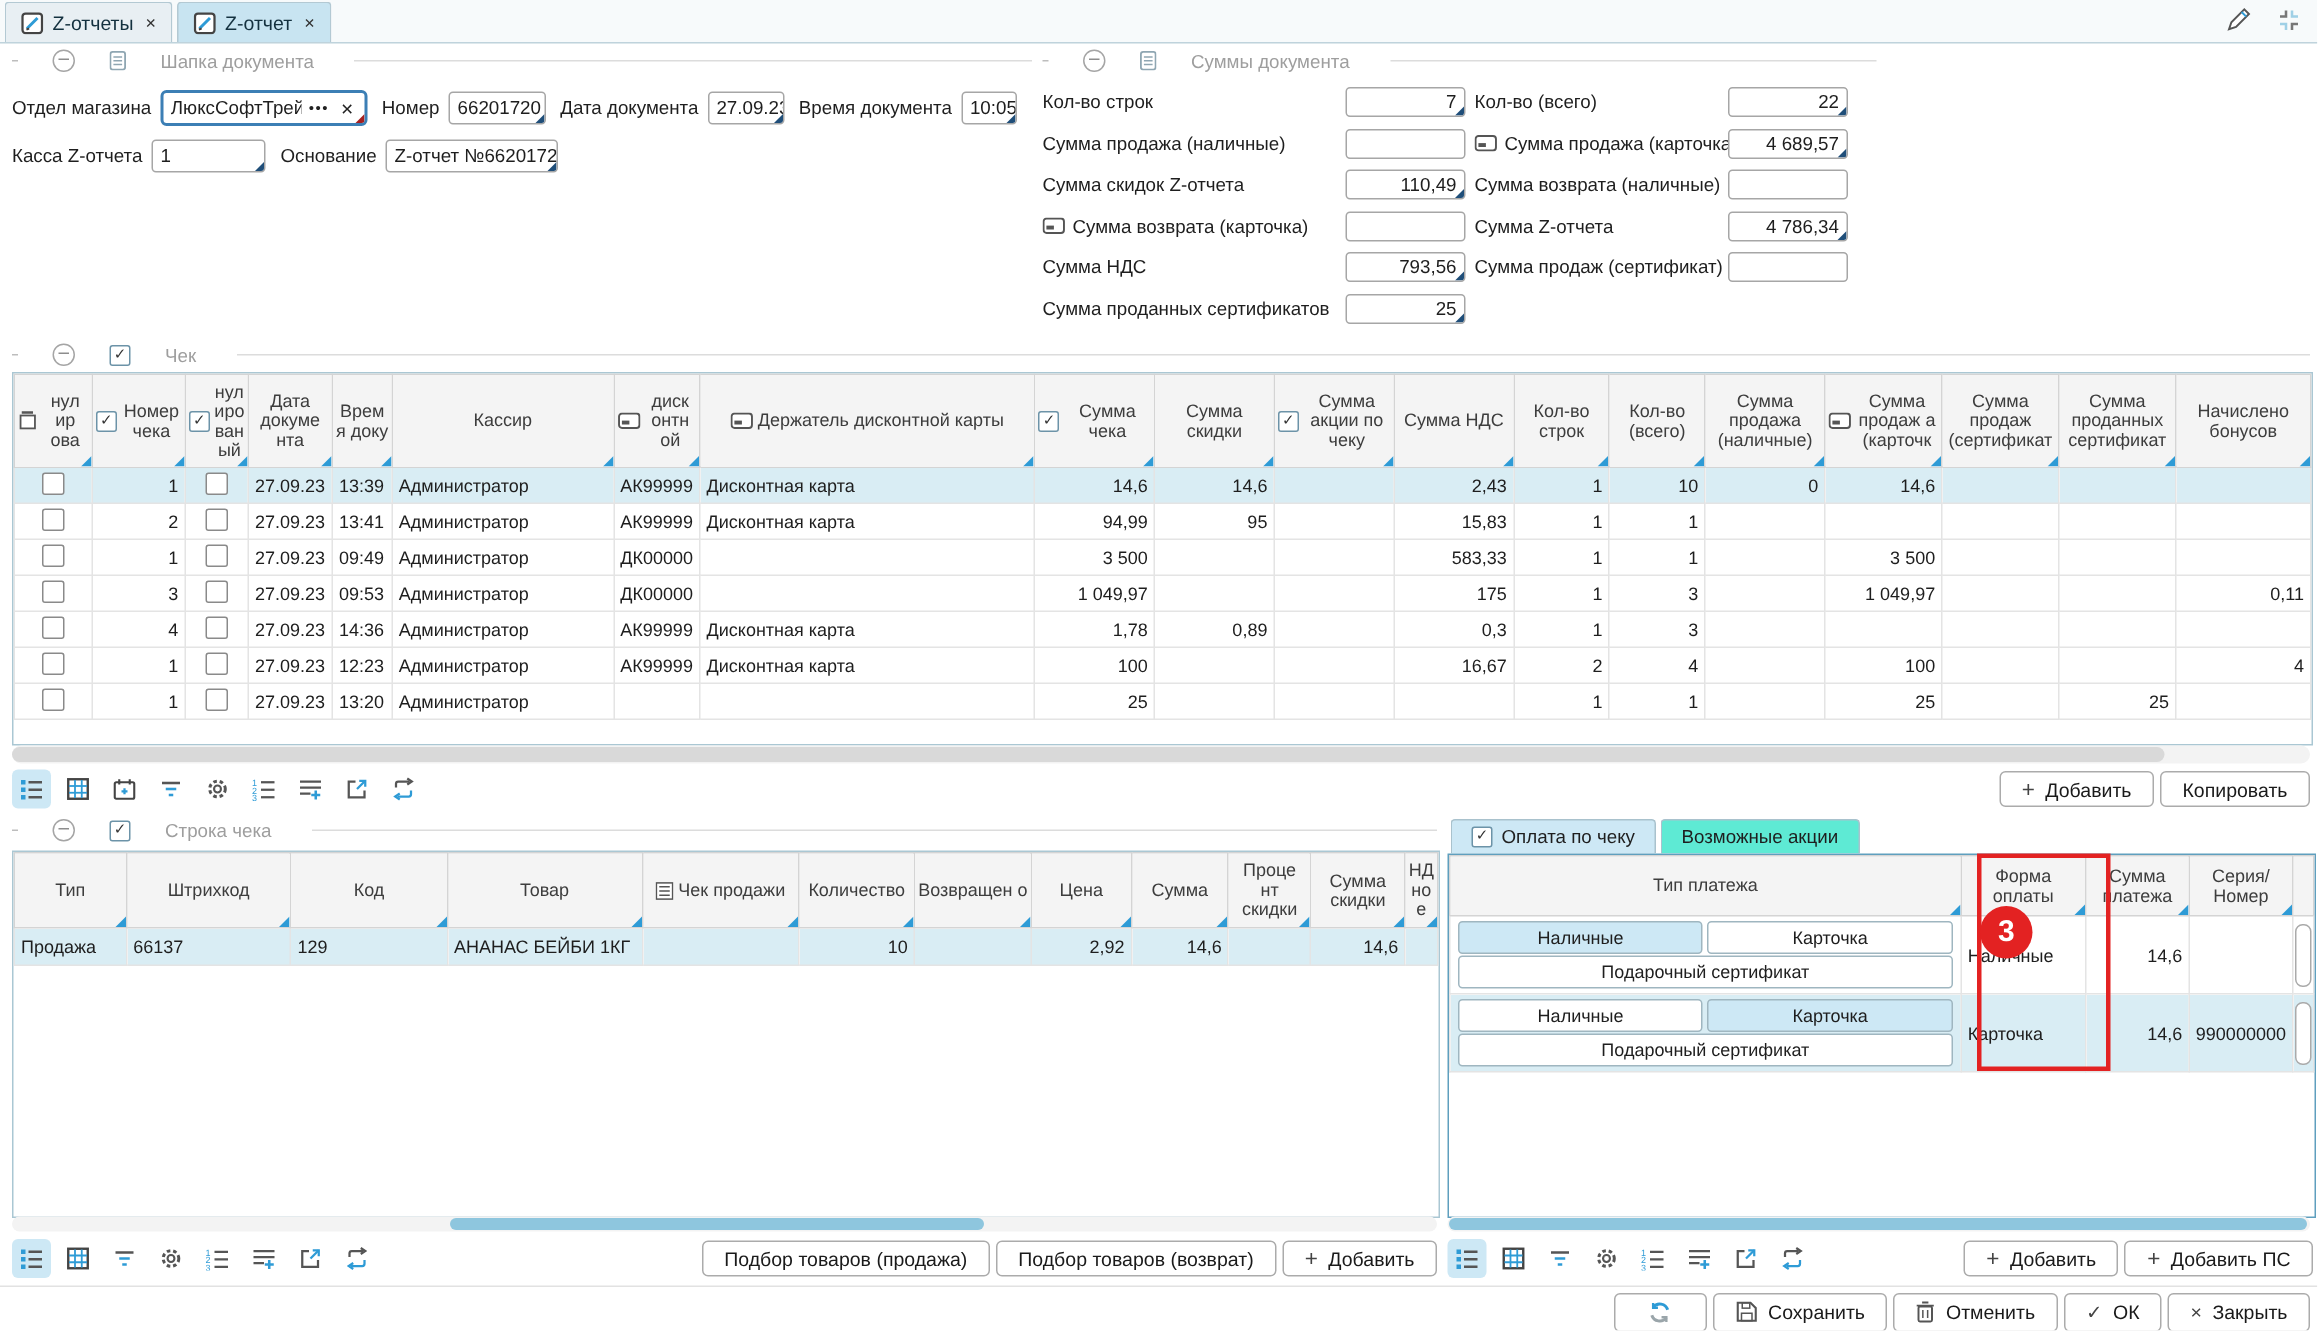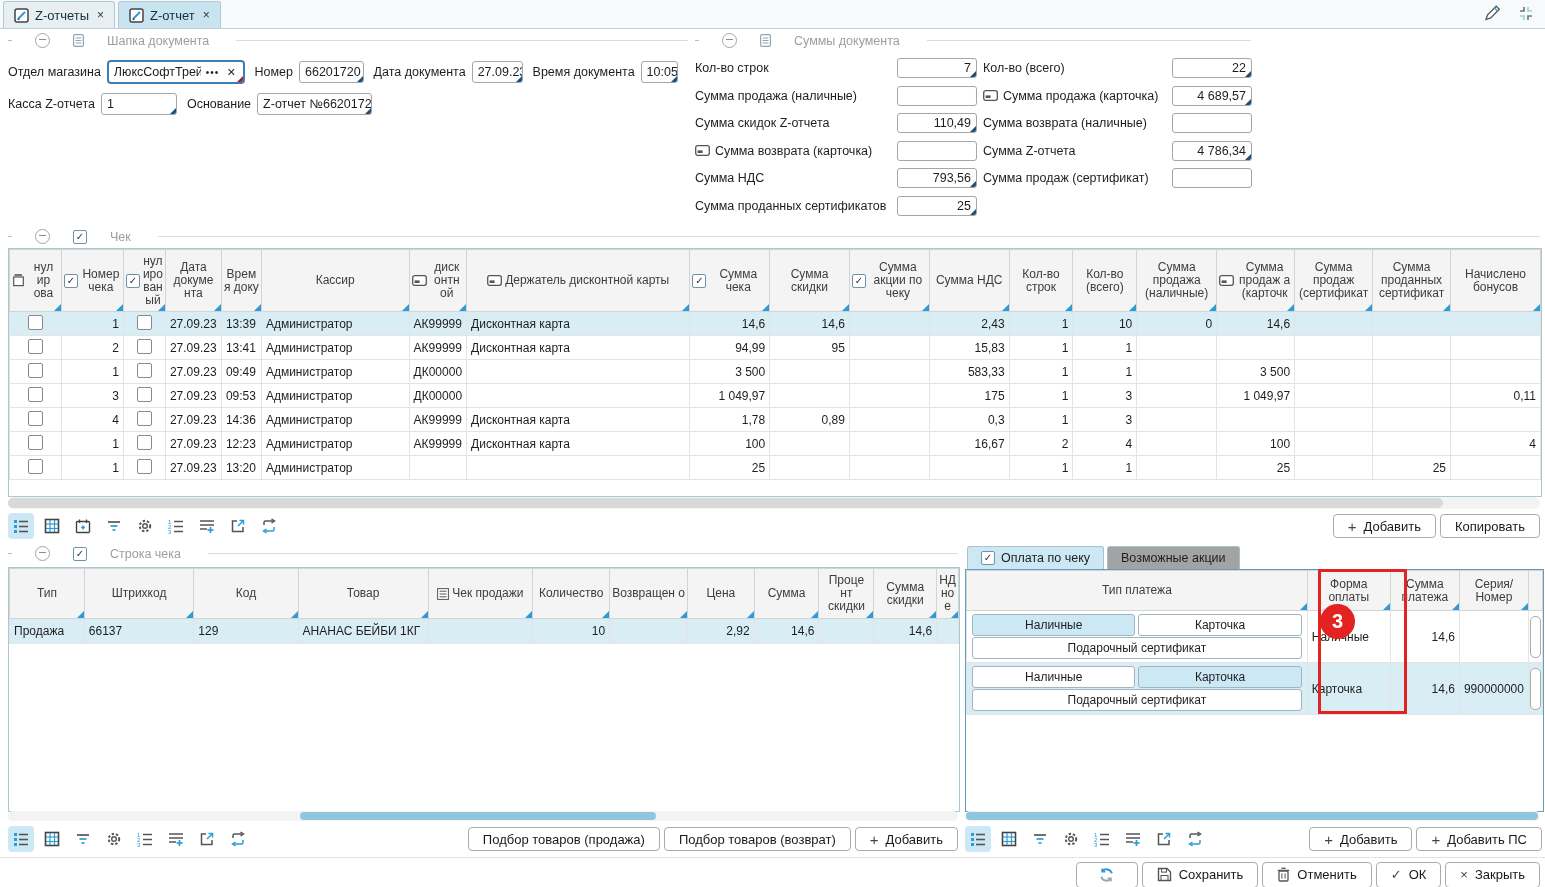--- a/index.html
+++ b/index.html
@@ -42,21 +42,21 @@
   .hdr-left .ghead{margin-bottom:11px;}
   .hdr-left .frow{margin-bottom:9px;text-align:center;}
   .hdr-right{position:absolute;left:695px;top:32px;width:556px;}
   #sums-grid{margin-top:9px;}
   .srow{position:relative;height:27.6px;}
   .slab{position:absolute;top:3px;display:inline-flex;align-items:center;gap:5px;white-space:nowrap;}
   .slab.l1{left:0;}
   .slab.l2{left:288px;}
   .sfld{position:absolute;top:0;width:80px;box-sizing:border-box;}
   .sfld.f1{left:202px;}
-  .sfld.f2{left:477px;}
+  .sfld.f2{left:457px;}
 
   
   .grid-box{position:absolute;background:#fff;border:1px solid #aac7d3;overflow:hidden;}
   table.grid{border-collapse:collapse;table-layout:fixed;font-size:12px;}
   table.grid th{background:#f4f4f4;border:1px solid #d4d4d4;color:#3d3d3d;font-weight:normal;
                 position:relative;padding:1px 2px;vertical-align:middle;overflow:hidden;}
   table.grid th.sort::after{content:"";position:absolute;right:0;bottom:0;border-left:7px solid transparent;border-bottom:7px solid #2e9bd6;}
   table.grid td{border:1px solid #e4e4e4;padding:1px 4px;overflow:hidden;white-space:nowrap;vertical-align:middle;}
   table.grid tr.sel td{background:#d9edf4;}
   td.r{text-align:right;}
@@ -95,21 +95,21 @@
   
   .lines-panel{position:absolute;left:8px;top:545px;width:950px;height:310px;}
   .lines-box{left:0;top:22px;width:950px;height:243px;}
   table.ln thead tr{height:50px;}
   table.ln tbody tr{height:25px;}
   .panel-bar{position:absolute;left:0;top:280px;width:100%;height:28px;display:flex;align-items:center;justify-content:space-between;}
   .pb-btns{display:flex;gap:4px;}
 
   .pay-panel{position:absolute;left:965px;top:545px;width:577px;height:310px;}
   .ptabs{position:absolute;left:2px;top:0;display:flex;align-items:flex-end;height:24px;}
-  .ptab{display:flex;align-items:center;gap:6px;height:22px;padding:0 13px;background:#a3a3a3;border:1px solid #a9c2cd;
+  .ptab{display:flex;align-items:center;gap:6px;height:22px;padding:0 13px;background:#5eead4;border:1px solid #a9c2cd;
         border-bottom:none;border-radius:3px 3px 0 0;margin-right:3px;font-size:12.5px;color:#1e1e1e;}
   .ptab.active{background:#cde8f5;}
   .pay-box{left:0;top:24px;width:577px;height:241px;border-color:#5f9fbe;}
   table.py thead tr{height:40px;}
   table.py tbody tr{height:47px;}
   .ptd{padding:2px 3px !important;background:#fff;}
   .btnrow{display:flex;gap:3px;margin:1px 2px;}
   .pbtn{flex:1;height:20px;line-height:20px;text-align:center;background:#fff;border:1px solid #9fb6c0;border-radius:3px;
         font-size:12px;overflow:hidden;white-space:nowrap;}
   .pbtn.on{background:#cde8f5;}

